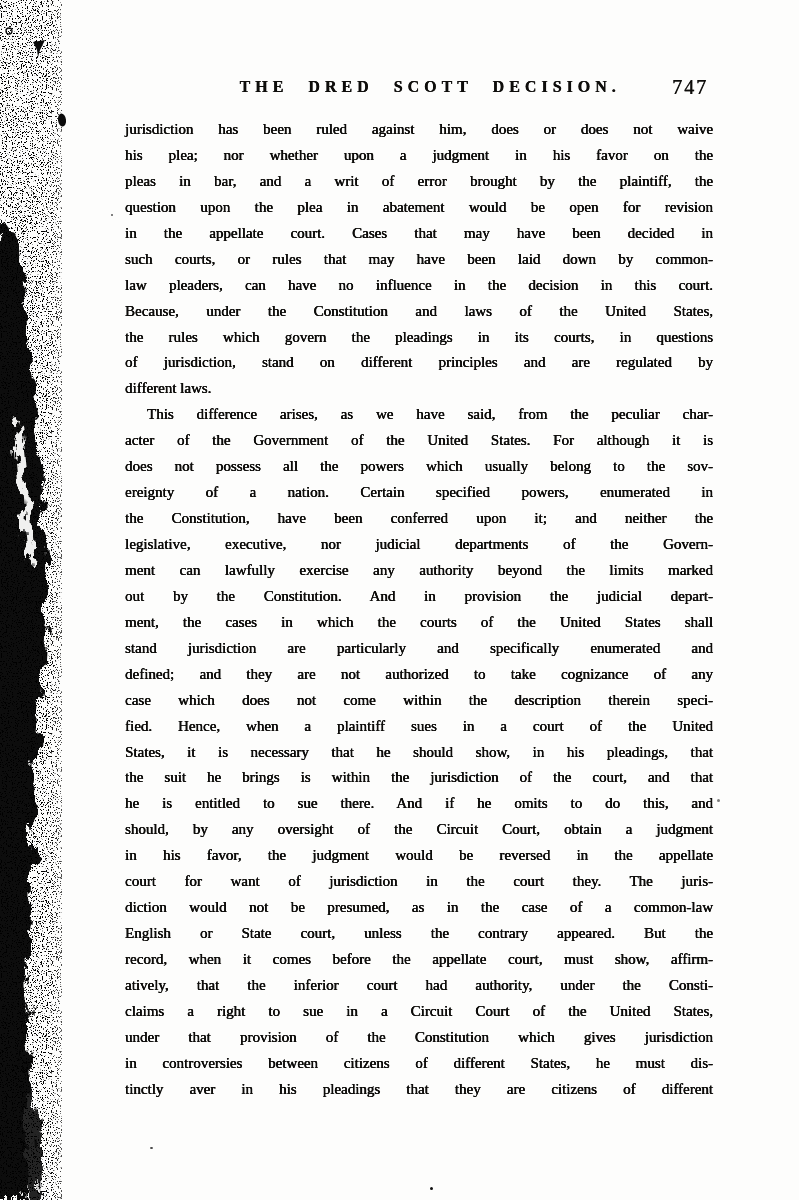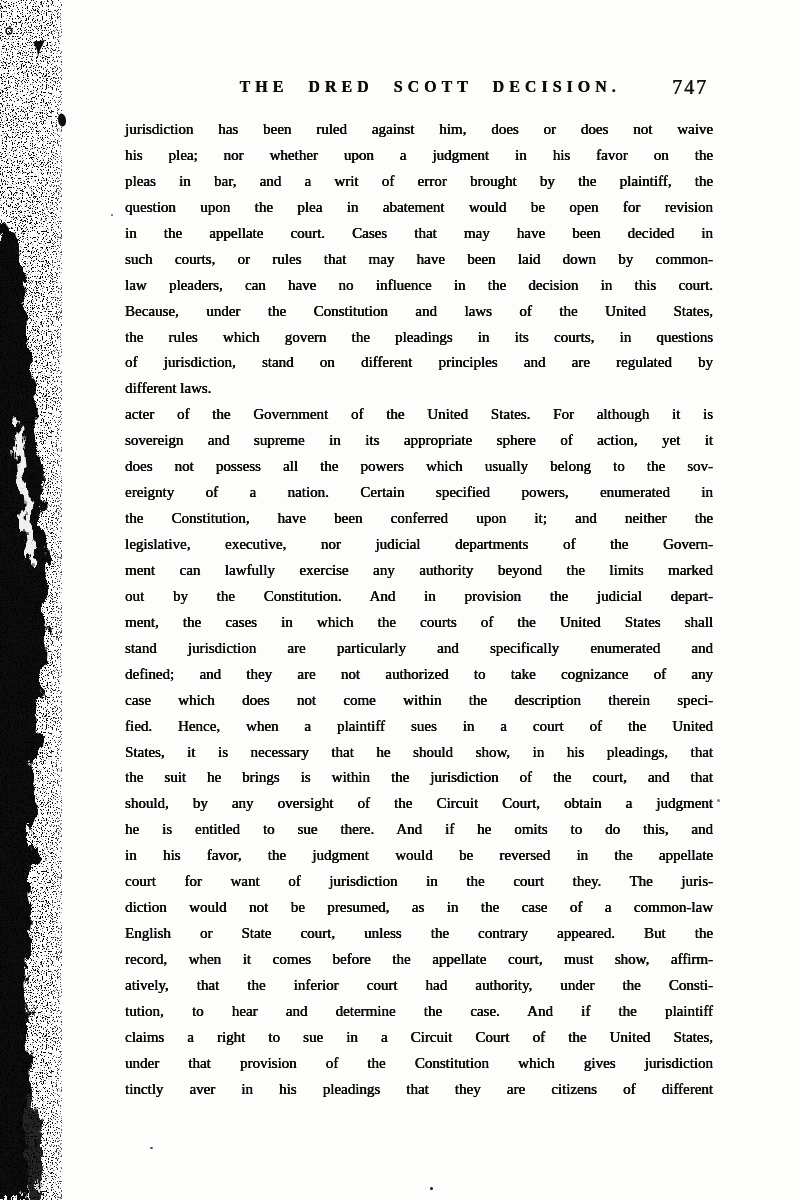--- a/index.html
+++ b/index.html
@@ -111,46 +111,46 @@
     <div class="ln">pleas in bar, and a writ of error brought by the plaintiff, the</div>
     <div class="ln">question upon the plea in abatement would be open for revision</div>
     <div class="ln">in the appellate court.  Cases that may have been decided in</div>
     <div class="ln">such courts, or rules that may have been laid down by common-</div>
     <div class="ln">law pleaders, can have no influence in the decision in this court.</div>
     <div class="ln">Because, under the Constitution and laws of the United States,</div>
     <div class="ln">the rules which govern the pleadings in its courts, in questions</div>
     <div class="ln">of jurisdiction, stand on different principles and are regulated by</div>
     <div class="ln para-end">different laws.</div>
 
+    <div class="ln indent">This difference arises, as we have said, from the peculiar char-</div>
     <div class="ln">acter of the Government of the United States.  For although it is</div>
-    <div class="ln">sovereign and supreme in its appropriate sphere of action, yet it</div>
     <div class="ln">does not possess all the powers which usually belong to the sov-</div>
     <div class="ln">ereignty of a nation.  Certain specified powers, enumerated in</div>
     <div class="ln">the Constitution, have been conferred upon it; and neither the</div>
     <div class="ln">legislative, executive, nor judicial departments of the Govern-</div>
     <div class="ln">ment can lawfully exercise any authority beyond the limits marked</div>
     <div class="ln">out by the Constitution.  And in provision the judicial depart-</div>
     <div class="ln">ment, the cases in which the courts of the United States shall</div>
     <div class="ln">stand jurisdiction are particularly and specifically enumerated and</div>
     <div class="ln">defined; and they are not authorized to take cognizance of any</div>
     <div class="ln">case which does not come within the description therein speci-</div>
     <div class="ln">fied.  Hence, when a plaintiff sues in a court of the United</div>
     <div class="ln">States, it is necessary that he should show, in his pleadings, that</div>
     <div class="ln">the suit he brings is within the jurisdiction of the court, and that</div>
+    <div class="ln">he is entitled to sue there.  And if he omits to do this, and</div>
     <div class="ln">should, by any oversight of the Circuit Court, obtain a judgment</div>
-    <div class="ln">he is entitled to sue there.  And if he omits to do this, and</div>
     <div class="ln">in his favor, the judgment would be reversed in the appellate</div>
     <div class="ln">court for want of jurisdiction in the court they.  The juris-</div>
     <div class="ln">diction would not be presumed, as in the case of a common-law</div>
     <div class="ln">English or State court, unless the contrary appeared.  But the</div>
     <div class="ln">record, when it comes before the appellate court, must show, affirm-</div>
     <div class="ln">atively, that the inferior court had authority, under the Consti-</div>
-    <div class="ln">tution, to hear and determine the case.  And if the plaintiff</div>
     <div class="ln">claims a right to sue in a Circuit Court of the United States,</div>
     <div class="ln">under that provision of the Constitution which gives jurisdiction</div>
+    <div class="ln">in controversies between citizens of different States, he must dis-</div>
     <div class="ln">tinctly aver in his pleadings that they are citizens of different</div>
   </div>
 
   <div class="speck s1"></div>
   <div class="speck s2"></div>
   <div class="speck s3"></div>
   <div class="speck s4"></div>
 
 </div>
 

